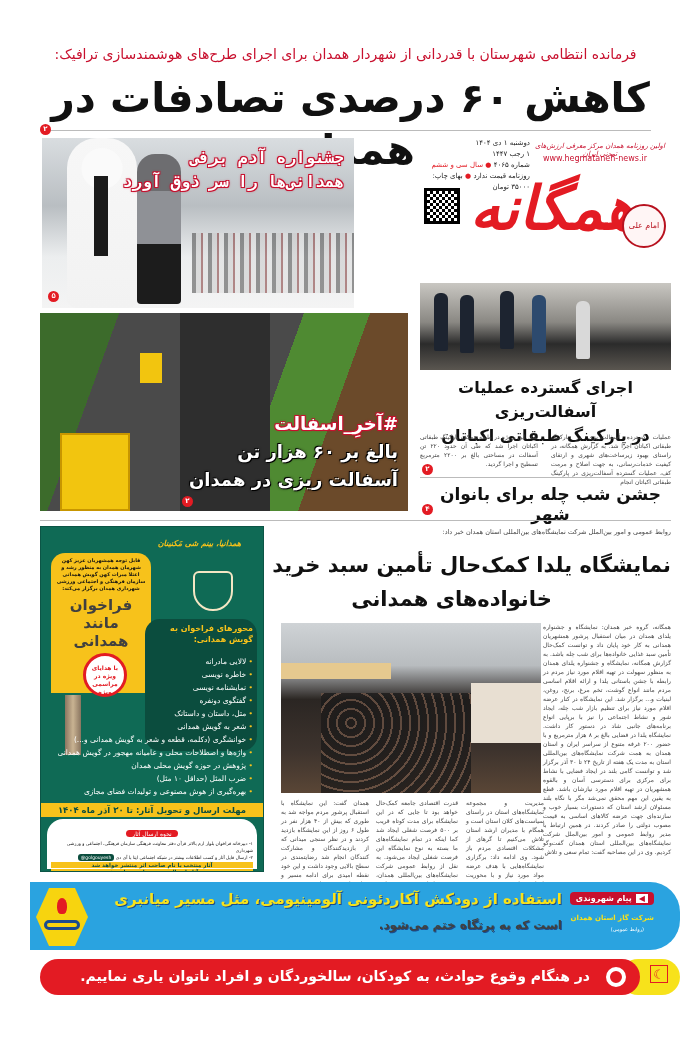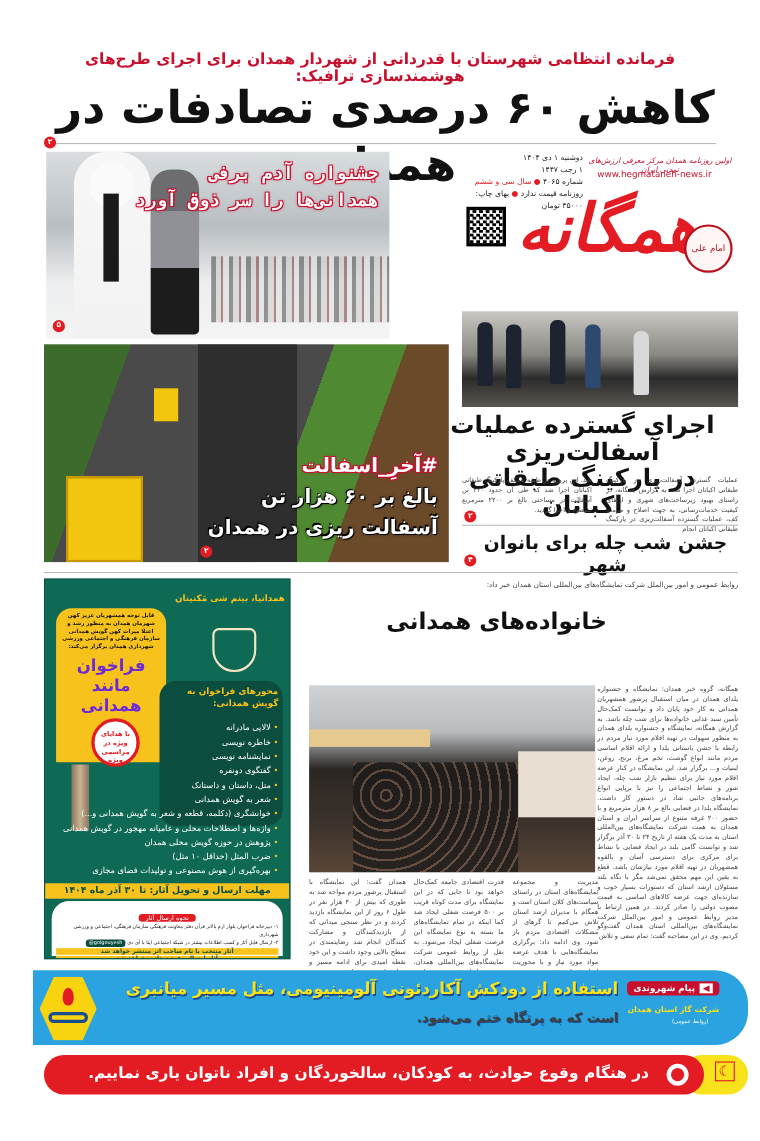--- a/index.html
+++ b/index.html
@@ -1,18 +1,18 @@
 <!DOCTYPE html>
 <html><head>
 <meta charset="utf-8">
 <style>
   * { box-sizing: border-box; margin: 0; padding: 0; }
   body { width: 691px; height: 1037px; background: #ffffff; font-family: "DejaVu Sans", sans-serif; position: relative; overflow: hidden; direction: rtl; }
   .abs { position: absolute; }
-  .kicker { top: 46px; left: 40px; right: 40px; text-align: center; font-size: 14px; font-weight: bold; color: #c8102e; }
+  .kicker { top: 46px; left: 40px; right: 40px; text-align: center; font-size: 14px; font-weight: normal; color: #c8102e; }
   .headline { top: 72px; left: 30px; right: 20px; text-align: center; font-size: 41px; font-weight: bold; color: #111; letter-spacing: -1px; line-height: 52px; }
   .rule { height: 1px; background: #bbb; }
   .pgbadge { width: 11px; height: 11px; border-radius: 50%; background: #e31b23; color: #fff; font-size: 7px; font-weight: bold; text-align: center; line-height: 11px; }
   .photo { overflow: hidden; }
   .snow { background: linear-gradient(180deg,#d9dde0 0%,#b9bec2 40%,#eceeef 70%,#f4f4f4 100%); }
   .snowman { position:absolute; left: 25px; top: 0; width: 70px; height: 170px; background: radial-gradient(circle at 50% 18%, #fafafa 0 20px, transparent 21px), linear-gradient(#f7f7f7,#f2f2f2); border-radius: 30px 30px 10px 10px; }
   .scarf { position:absolute; left: 52px; top: 38px; width: 14px; height: 80px; background:#1a1a1a; }
   .kid { position:absolute; left: 95px; top: 16px; width: 44px; height: 150px; background: linear-gradient(#6d6d70 0 25%, #8f9196 25% 60%, #1c1c1c 60%); border-radius: 18px 18px 4px 4px; }
   .crowd { position:absolute; left: 150px; right: 0; top: 95px; height: 60px; background: repeating-linear-gradient(90deg,#444 0 4px,#c9c9c9 4px 9px,#7a2e2e 9px 11px,#ddd 11px 16px); opacity: .55; }
   .overlay-title { position:absolute; right: 10px; text-align: right; font-weight: bold; color: #fff; text-shadow: 0 0 3px #c8102e, 1px 1px 0 #c8102e, -1px -1px 0 #c8102e, 1px -1px 0 #c8102e, -1px 1px 0 #c8102e; }
@@ -68,21 +68,21 @@
   <div class="abs seal" style="top:66px;right:4px;">امام علی</div>
 </div>
 
 <div class="abs photo parking" style="top:283px;left:420px;width:251px;height:87px;">
   <div class="figure" style="left:14px;top:10px;"></div>
   <div class="figure" style="left:40px;top:12px;"></div>
   <div class="figure" style="left:80px;top:8px;"></div>
   <div class="figure" style="left:112px;top:12px;background:#2d4a6e;"></div>
   <div class="figure" style="left:156px;top:18px;background:#d9d9d9;"></div>
 </div>
-<div class="abs sect-title" style="top:376px;left:404px;width:251px;font-size:22px;line-height:24px;">
+<div class="abs sect-title" style="top:376px;left:420px;width:251px;font-size:16px;line-height:24px;">
   <div>اجرای گسترده عملیات آسفالت‌ریزی</div>
   <div>در پارکینگ طبقاتی اکباتان</div>
 </div>
 <div class="abs col-text" style="top:432px;right:20px;width:120px;">عملیات گسترده آسفالت‌ریزی در پارکینگ طبقاتی اکباتان اجرا شد. به گزارش همگانه، در راستای بهبود زیرساخت‌های شهری و ارتقای کیفیت خدمات‌رسانی، به جهت اصلاح و مرمت کف، عملیات گسترده آسفالت‌ریزی در پارکینگ طبقاتی اکباتان انجام</div>
 <div class="abs col-text" style="top:432px;left:420px;width:118px;">شد. این پروژه در طبقه همکف پارکینگ طبقاتی اکباتان اجرا شد که طی آن حدود ۲۲۰ تن آسفالت در مساحتی بالغ بر ۲۲۰۰ مترمربع تسطیح و اجرا گردید.</div>
 <div class="abs pgbadge" style="top:464px;left:422px;">۲</div>
 <div class="abs rule" style="top:477px;left:420px;right:20px;"></div>
 
 <div class="abs sect-title" style="top:484px;left:430px;width:241px;font-size:17px;">جشن شب چله برای بانوان شهر</div>
 <div class="abs pgbadge" style="top:504px;left:422px;">۴</div>
@@ -93,24 +93,24 @@
   <div class="abs" style="left:100px;top:40px;width:22px;height:30px;background:#f2c50f;"></div>
   <div class="overlay-title" style="top:100px;font-size:18px;">#آخرِ_اسفالت</div>
   <div class="abs" style="top:128px;right:10px;font-size:18px;font-weight:bold;color:#fff;text-shadow:0 0 3px #000,1px 1px 0 #000,-1px -1px 0 #000;">بالغ بر ۶۰ هزار تن</div>
   <div class="abs" style="top:156px;right:10px;font-size:18px;font-weight:bold;color:#fff;text-shadow:0 0 3px #000,1px 1px 0 #000,-1px -1px 0 #000;">آسفالت ریزی در همدان</div>
   <div class="abs pgbadge" style="bottom:4px;left:142px;">۲</div>
 </div>
 
 <div class="abs rule" style="top:520px;left:40px;right:20px;"></div>
 
 <div class="abs green-ad" style="top:526px;left:40px;width:224px;height:346px;">
-  <div class="abs" style="top:12px;right:4px;font-size:8px;color:#f7c21b;font-weight:bold;">همدانیا، بینم شی مَکنینان</div>
+  <div class="abs" style="top:12px;right:22px;font-size:8px;color:#f7c21b;font-weight:bold;font-style:italic;">همدانیا، بینم شی مَکنینان</div>
   <div class="abs ad-yellow" style="top:26px;left:10px;width:100px;height:140px;">
     <div style="font-size:5px;color:#111;padding:4px;line-height:7px;text-align:center;font-weight:bold;">قابل توجه همشهریان عزیز کهن شهرمان همدان به منظور رشد و اعتلا میراث کهن گویش همدانی سازمان فرهنگی و اجتماعی ورزشی شهرداری همدان برگزار می‌کند:</div>
-    <div style="text-align:center;color:#6d28d9;font-weight:bold;font-size:15px;line-height:18px;">
+    <div style="text-align:center;color:#404040;font-weight:bold;font-size:15px;line-height:18px;">
       <div>فراخوان</div>
       <div>مانند</div>
       <div>همدانی</div>
     </div>
   </div>
   <div class="abs" style="top:168px;left:24px;width:16px;height:60px;background:linear-gradient(90deg,#8a7560,#c9b392,#8a7560);"></div>
   <div class="abs" style="top:126px;left:42px;width:44px;height:44px;border-radius:50%;background:#fff;border:3px solid #e31b23;color:#e31b23;font-size:6px;font-weight:bold;text-align:center;padding-top:8px;line-height:8px;">با هدایای ویژه در مراسمی ویژه</div>
   <div class="abs" style="top:44px;right:30px;width:40px;height:40px;border:2px solid #f4e6c4;border-radius:6px 6px 20px 20px;"></div>
   <div class="abs ad-dark" style="top:92px;right:6px;width:112px;height:132px;padding:4px;border-radius:15px;">
     <div style="color:#f7c21b;font-weight:bold;font-size:8px;line-height:11px;">محورهای فراخوان به گویش همدانی:</div>
@@ -133,20 +133,21 @@
     <div style="text-align:center;"><span style="background:#e31b23;color:#fff;font-size:6px;padding:0 6px;border-radius:4px;">نحوه ارسال آثار</span></div>
     <div style="font-size:4.5px;color:#111;line-height:7px;">۱- دبیرخانه فراخوان بلوار ارم بالاتر قرآن دفتر معاونت فرهنگی سازمان فرهنگی، اجتماعی و ورزشی شهرداری</div>
     <div style="font-size:4.5px;color:#111;line-height:7px;"><span>۲- ارسال فایل آثار و کسب اطلاعات بیشتر در شبکه اجتماعی ایتا با آی دی</span> <span style="background:#0b4d3e;color:#fff;padding:0 3px;border-radius:3px;direction:ltr;display:inline-block;">@golgouyesh</span></div>
     <div style="background:#f7c21b;font-size:5.5px;text-align:center;color:#0b4d3e;font-weight:bold;margin-top:1px;">آثار منتخب با نام صاحب اثر منتشر خواهد شد</div>
     <div style="background:#f7c21b;font-size:5.5px;text-align:center;color:#0b4d3e;font-weight:bold;margin-top:1px;">آثار ارسالی عودت داده نخواهد شد</div>
   </div>
 </div>
 
 <div class="abs" style="top:528px;right:20px;font-size:6.5px;color:#444;">روابط عمومی و امور بین‌الملل شرکت نمایشگاه‌های بین‌المللی استان همدان خبر داد:</div>
 <div class="abs sect-title" style="top:548px;left:272px;right:20px;text-align:right;font-size:21px;line-height:34px;">
+  <div>نمایشگاه یلدا کمک‌حال تأمین سبد خرید</div>
   <div style="text-align:center;padding-right:40px;">خانواده‌های همدانی</div>
 </div>
 <div class="abs photo" style="top:623px;left:281px;width:260px;height:170px;background:linear-gradient(180deg,#cfd3d6 0%,#b8bcbf 25%,#2b2623 45%,#3d332d 75%,#5a4636 100%);">
   <div class="abs" style="top:40px;left:0;width:110px;height:16px;background:#e6c98f;"></div>
   <div class="abs" style="top:60px;right:0;width:70px;height:60px;background:#e8dfd2;"></div>
   <div class="abs" style="top:70px;left:40px;width:150px;height:100px;background:repeating-radial-gradient(circle at 20% 30%,#1d1a19 0 4px,#6b5244 4px 6px,#1a1a1a 6px 9px);opacity:.8;"></div>
 </div>
 <div class="abs col-text" style="top:622px;right:20px;width:128px;">همگانه، گروه خبر همدان: نمایشگاه و جشنواره یلدای همدان در میان استقبال پرشور همشهریان همدانی به کار خود پایان داد و توانست کمک‌حال تأمین سبد غذایی خانواده‌ها برای شب چله باشد. به گزارش همگانه، نمایشگاه و جشنواره یلدای همدان به منظور سهولت در تهیه اقلام مورد نیاز مردم در رابطه با جشن باستانی یلدا و ارائه اقلام اساسی مردم مانند انواع گوشت، تخم مرغ، برنج، روغن، لبنیات و... برگزار شد. این نمایشگاه در کنار عرضه اقلام مورد نیاز برای تنظیم بازار شب چله، ایجاد شور و نشاط اجتماعی را نیز با برپایی انواع برنامه‌های جانبی شاد در دستور کار داشت. نمایشگاه یلدا در فضایی بالغ بر ۸ هزار مترمربع و با حضور ۲۰۰ غرفه متنوع از سراسر ایران و استان همدان به همت شرکت نمایشگاه‌های بین‌المللی استان به مدت یک هفته از تاریخ ۲۴ تا ۳۰ آذر برگزار شد و توانست گامی بلند در ایجاد فضایی با نشاط برای مرکزی برای دسترسی آسان و بالقوه همشهریان در تهیه اقلام مورد نیازشان باشد. قطع به یقین این مهم محقق نمی‌شد مگر با نگاه بلند مسئولان ارشد استان که دستورات بسیار خوب و سازنده‌ای جهت عرضه کالاهای اساسی به قیمت مصوب دولتی را صادر کردند. در همین ارتباط با مدیر روابط عمومی و امور بین‌الملل شرکت نمایشگاه‌های بین‌المللی استان همدان گفت‌وگو کردیم. وی در این مصاحبه گفت: تمام سعی و تلاش</div>
 <div class="abs col-text" style="top:798px;left:466px;width:78px;">مدیریت و مجموعه نمایشگاه‌های استان در راستای سیاست‌های کلان استان است و همگام با مدیران ارشد استان تلاش می‌کنیم تا گرهای از مشکلات اقتصادی مردم باز شود. وی ادامه داد: برگزاری نمایشگاه‌هایی با هدف عرضه مواد مورد نیاز و با محوریت ایجاد فضایی مفرح و دوست داشتنی برای مردم باعث امیدآفرینی اجتماعی شده و در جهت بالا بردن</div>
 <div class="abs col-text" style="top:798px;left:376px;width:82px;">قدرت اقتصادی جامعه کمک‌حال خواهد بود تا جایی که در این نمایشگاه برای مدت کوتاه قریب بر ۵۰۰ فرصت شغلی ایجاد شد کما اینکه در تمام نمایشگاه‌های ما بسته به نوع نمایشگاه این فرصت شغلی ایجاد می‌شود. به نقل از روابط عمومی شرکت نمایشگاه‌های بین‌المللی همدان، مدیر روابط عمومی و امور بین‌الملل شرکت نمایشگاه‌های بین‌المللی</div>

